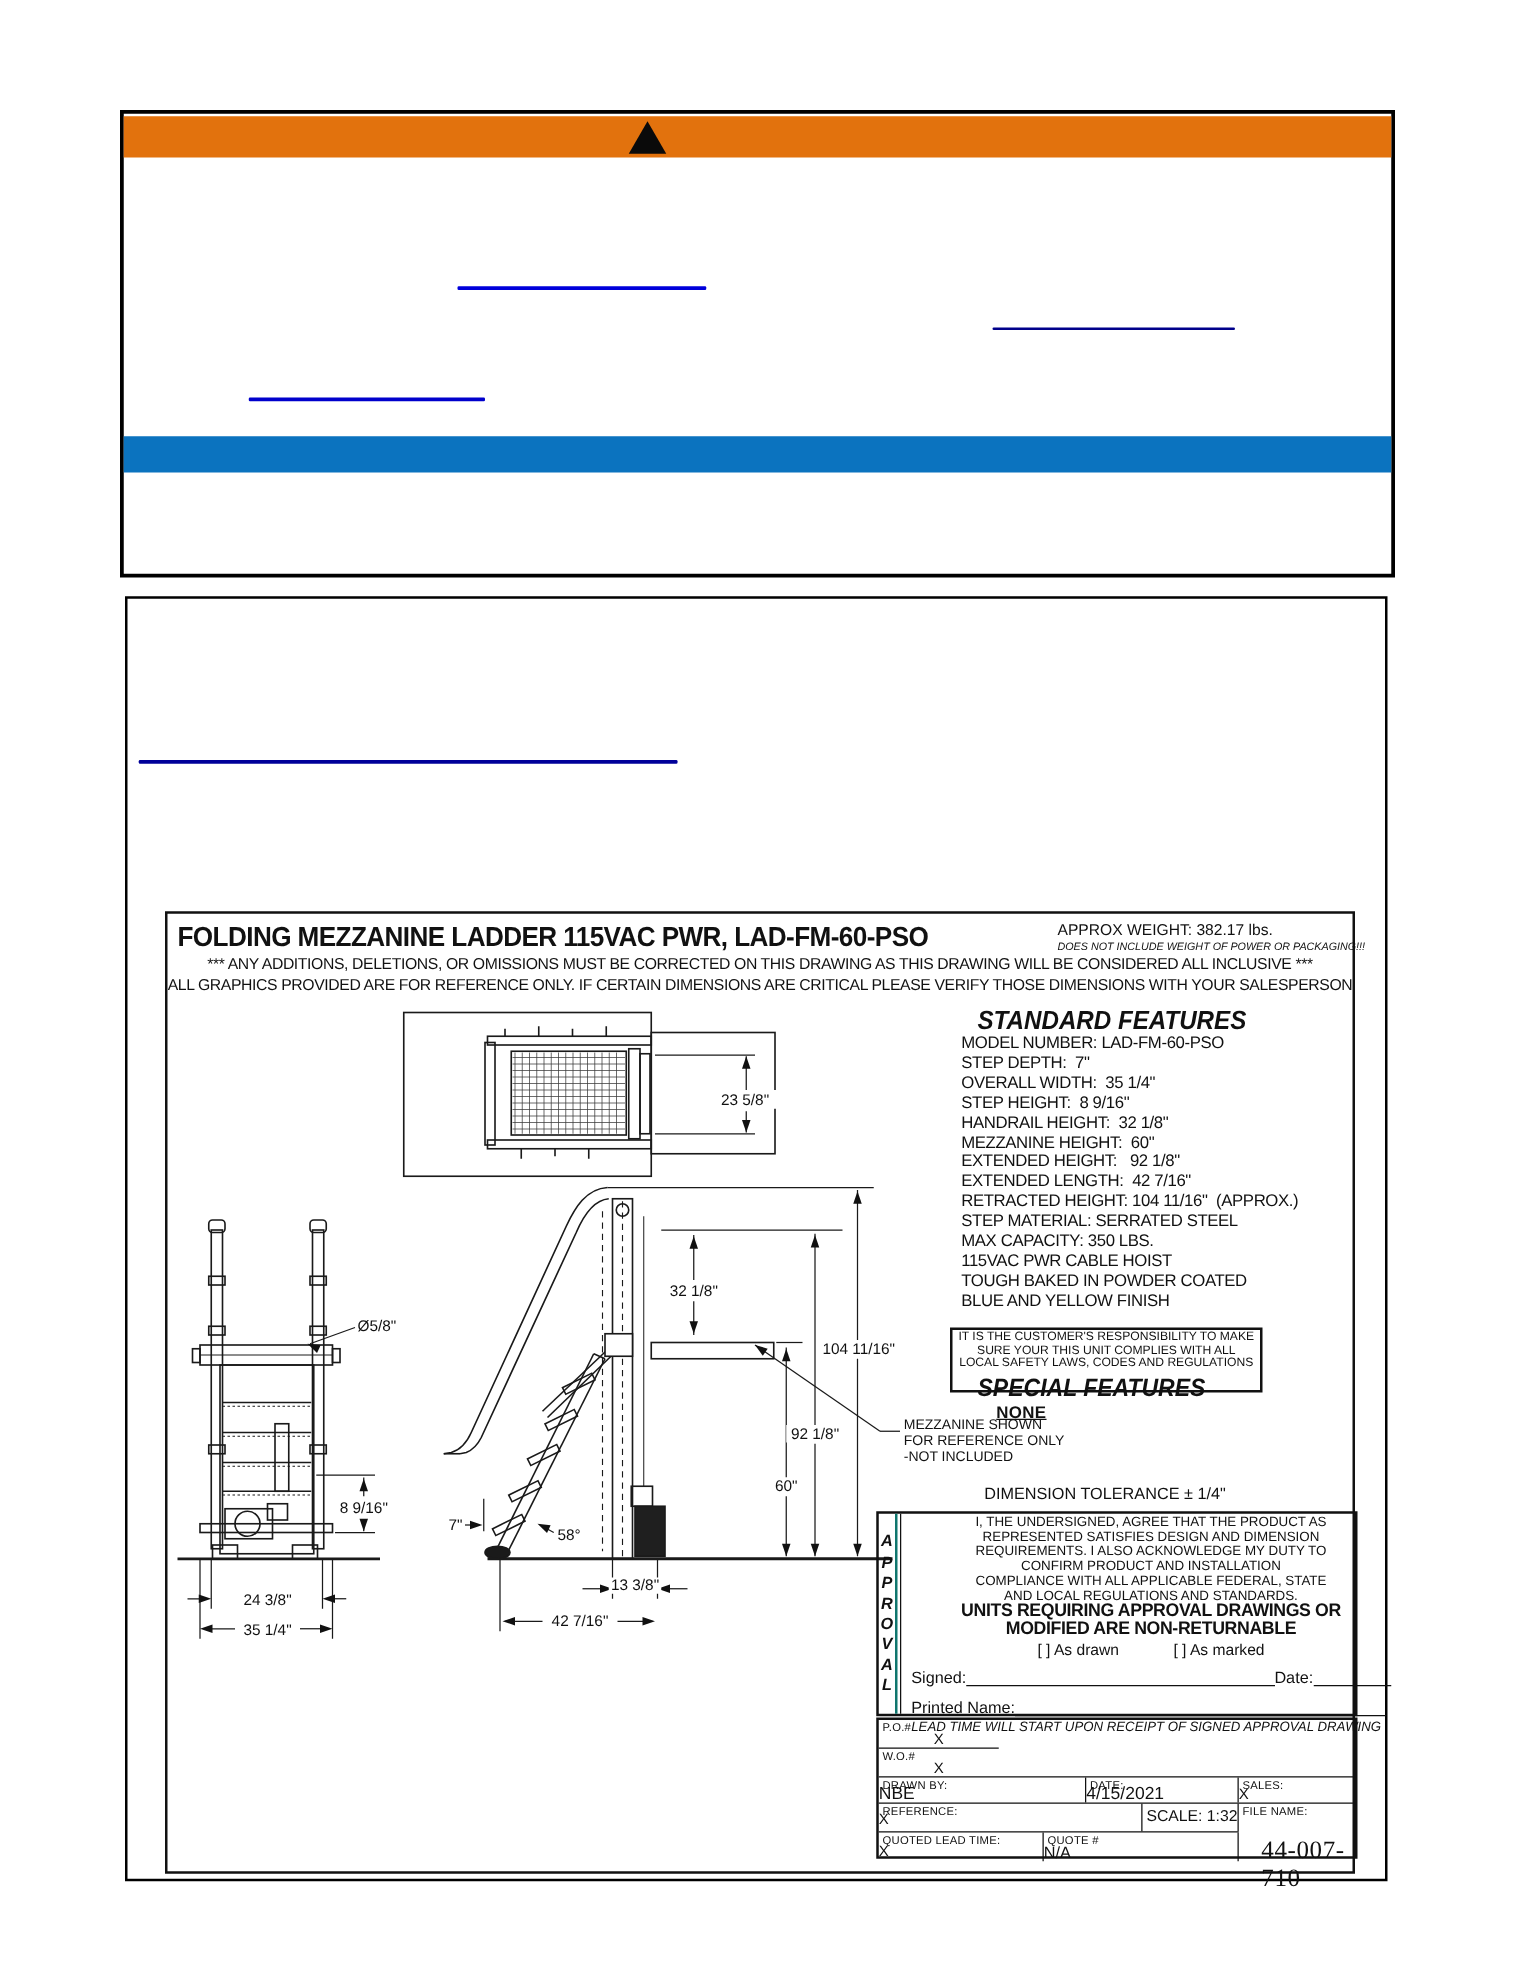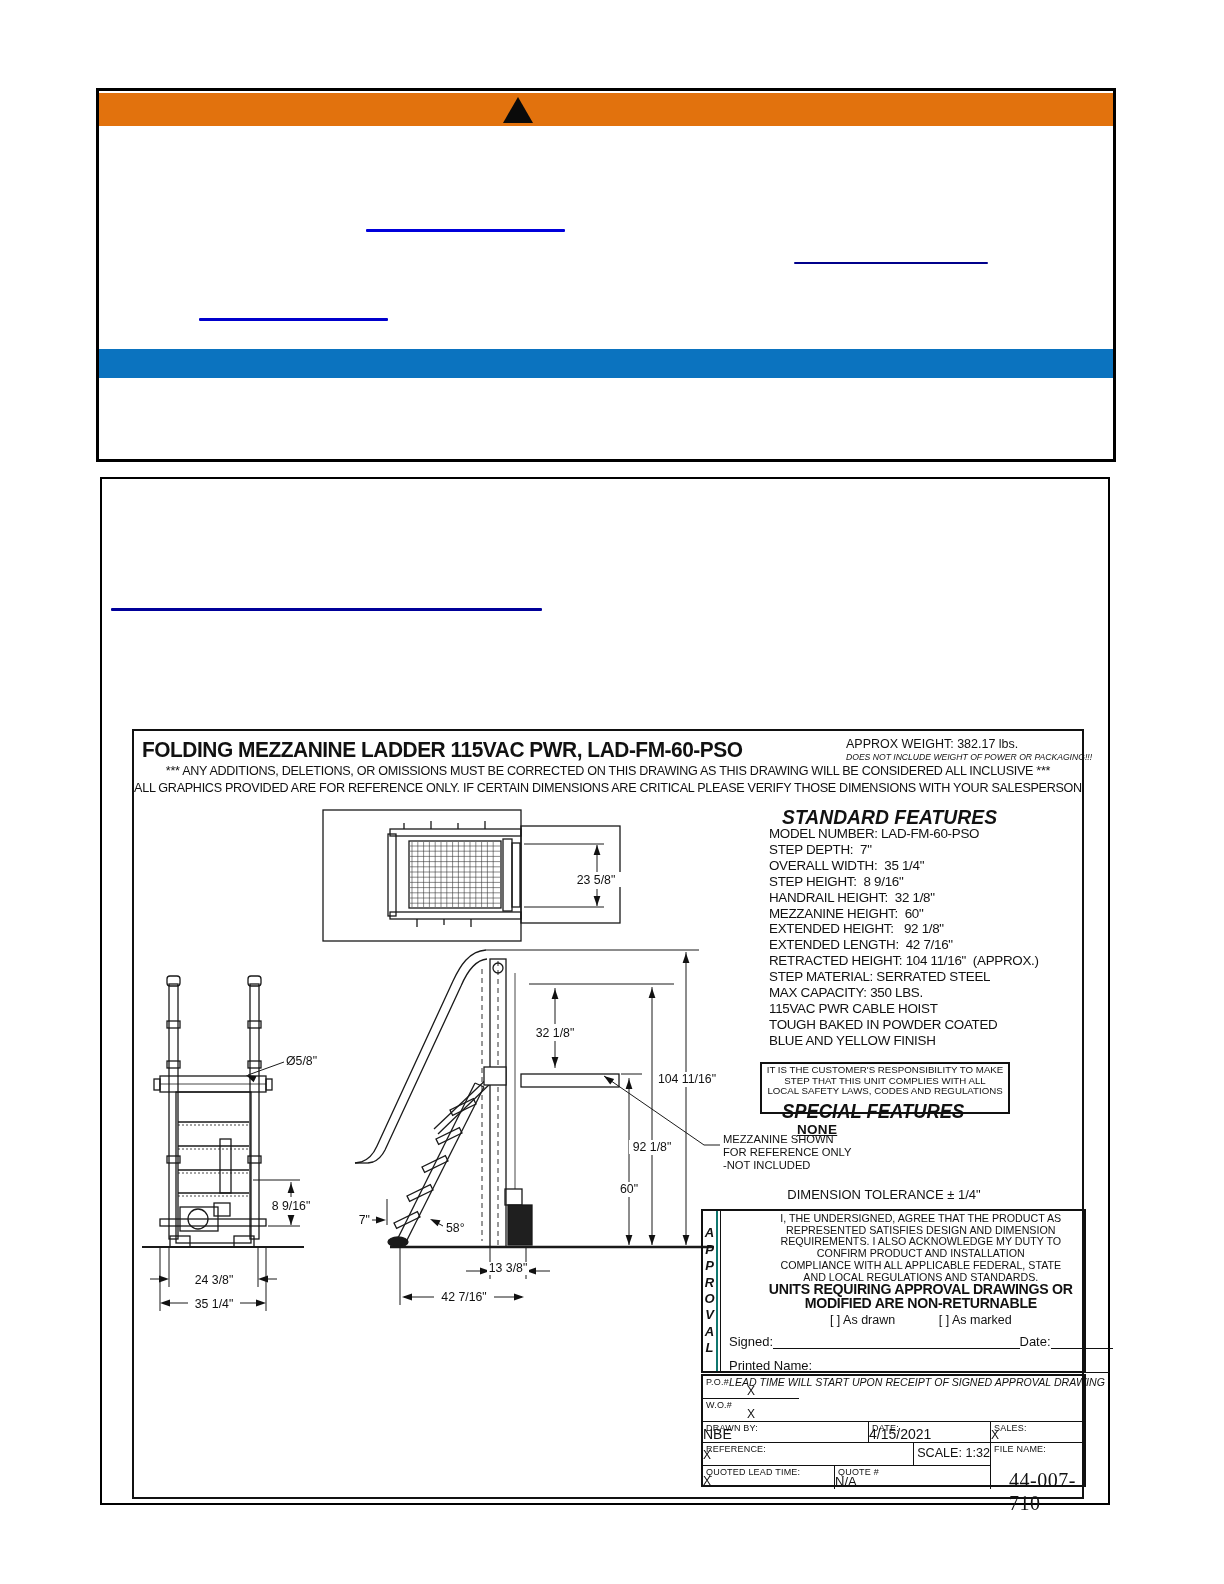--- a/index.html
+++ b/index.html
@@ -344,21 +344,21 @@
 EXTENDED LENGTH:  42 7/16"
 RETRACTED HEIGHT: 104 11/16"  (APPROX.)
 STEP MATERIAL: SERRATED STEEL
 MAX CAPACITY: 350 LBS.
 115VAC PWR CABLE HOIST
 TOUGH BAKED IN POWDER COATED
 BLUE AND YELLOW FINISH</div>
 
       <div class="abs resp-box">
         <div>IT IS THE CUSTOMER'S RESPONSIBILITY TO MAKE</div>
-        <div>STEP THAT THIS UNIT COMPLIES WITH ALL</div>
+        <div>SURE YOUR THIS UNIT COMPLIES WITH ALL</div>
         <div>LOCAL SAFETY LAWS, CODES AND REGULATIONS</div>
       </div>
 
       <div class="abs spec-head">SPECIAL FEATURES</div>
       <div class="abs spec-val">NONE</div>
 
       <div class="abs tol">DIMENSION TOLERANCE ± 1/4"</div>
 
       <div class="abs appr">
         <div class="appr-letters">

